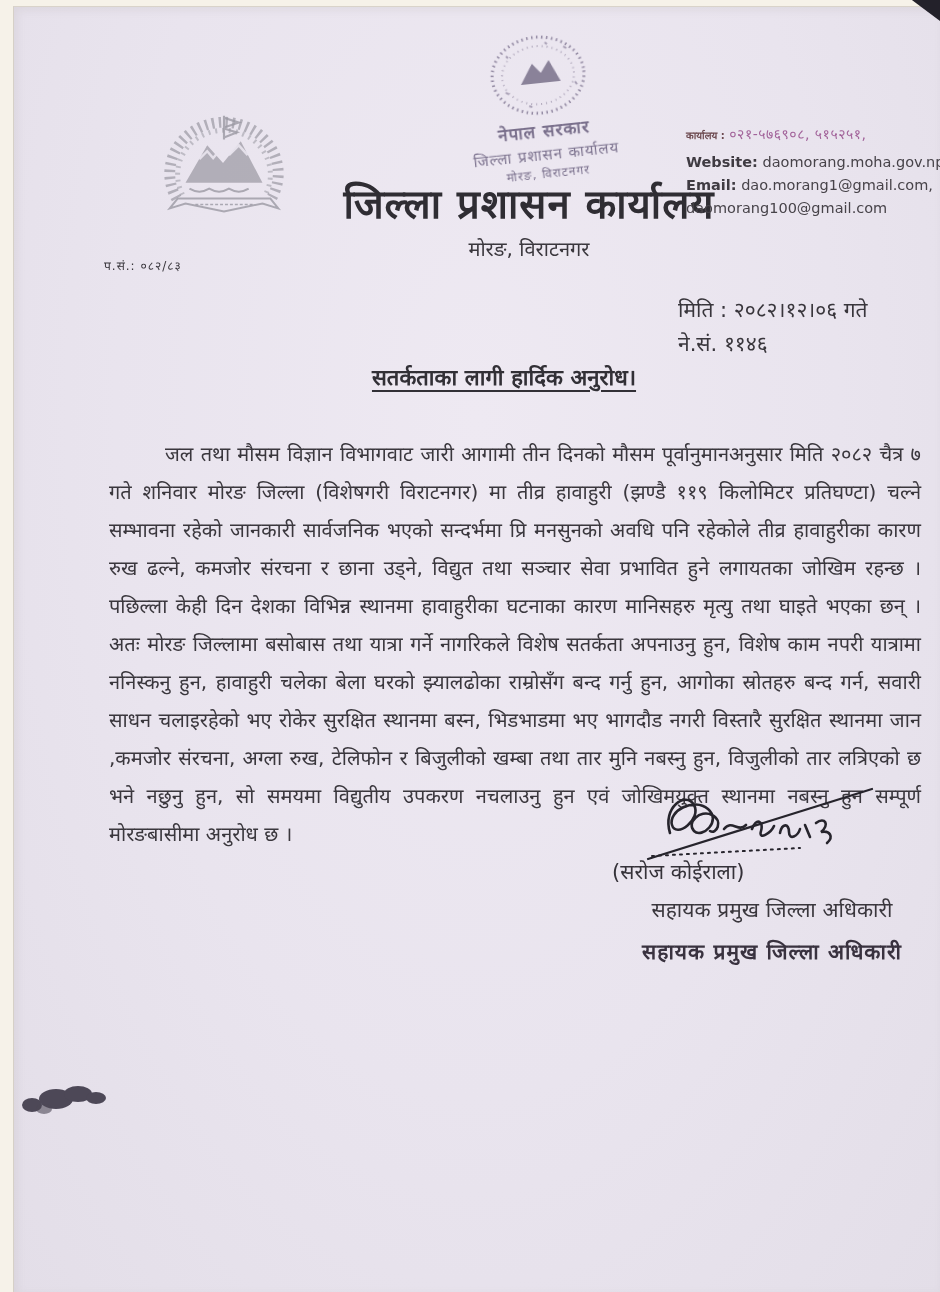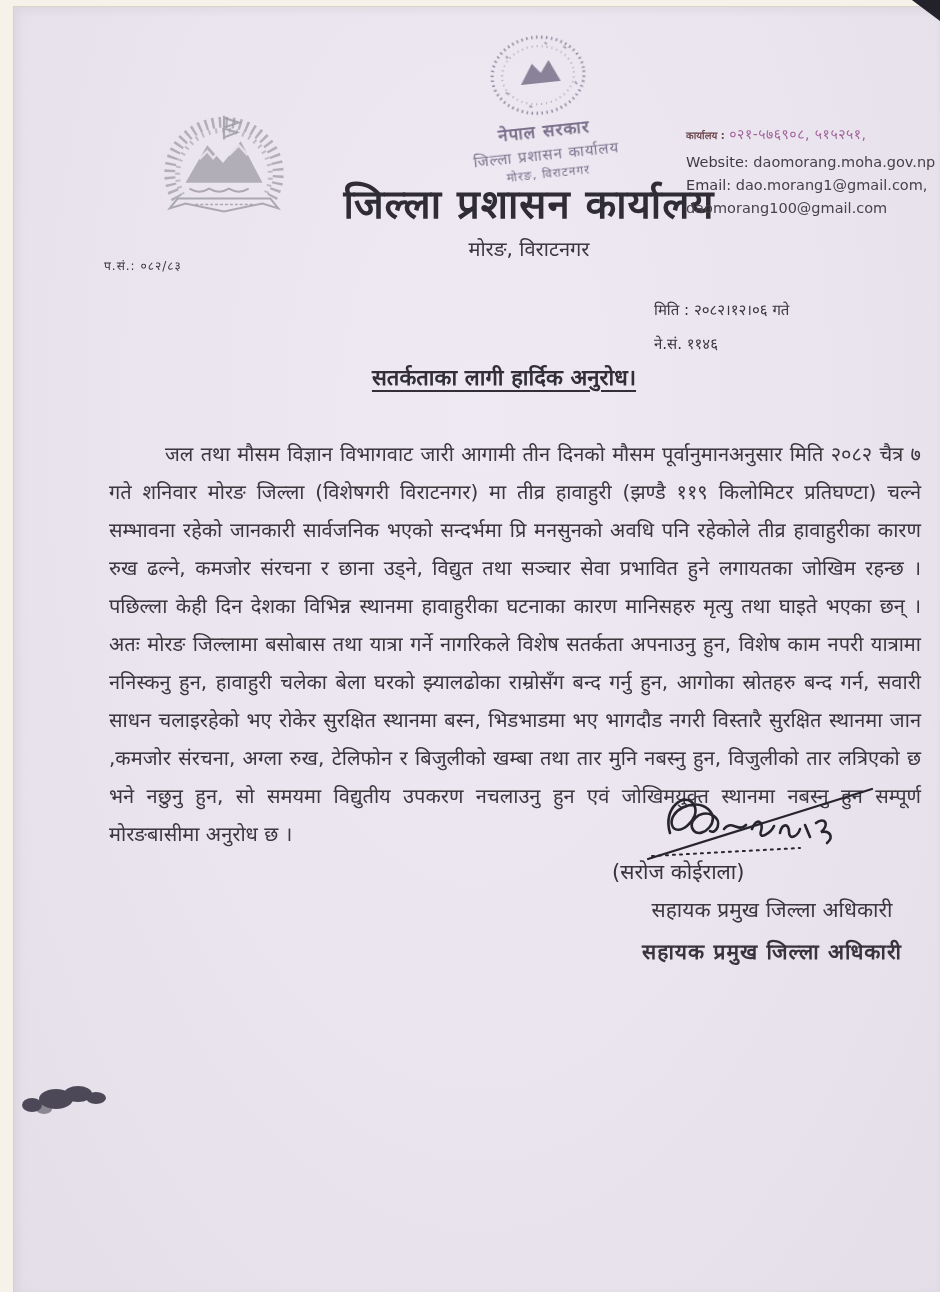--- a/index.html
+++ b/index.html
@@ -41,24 +41,24 @@
     position:absolute;left:190px;top:228px;width:650px;text-align:center;
     font-size:20px;color:#3b383e;
   }
   .contact{
     position:absolute;left:672px;top:116px;width:262px;
     font-size:14.5px;line-height:23px;color:#474349;
   }
   .contact .row1{margin-bottom:4px;}
   .office-label{color:#6d4a50;font-weight:bold;font-size:10px;}
   .phone-nums{color:#a2639a;font-size:14px;letter-spacing:.5px;}
-  .c-label{font-weight:normal;color:#3f3b42;}
+  .c-label{font-weight:bold;color:#3f3b42;}
   
   .ref-no{position:absolute;left:90px;top:250px;font-size:12px;letter-spacing:1px;}
-  .date-block{position:absolute;left:640px;top:286px;font-size:15px;line-height:34px;}
+  .date-block{position:absolute;left:664px;top:286px;font-size:21px;line-height:34px;}
   
   .subject{
     position:absolute;left:190px;top:354px;width:600px;text-align:center;
     font-size:22px;font-weight:600;color:#323036;
     text-decoration:underline;text-underline-offset:5px;
   }
   
   .body-text{
     position:absolute;left:95px;top:420px;width:812px;
     font-size:20px;line-height:38px;text-align:justify;text-indent:56px;

